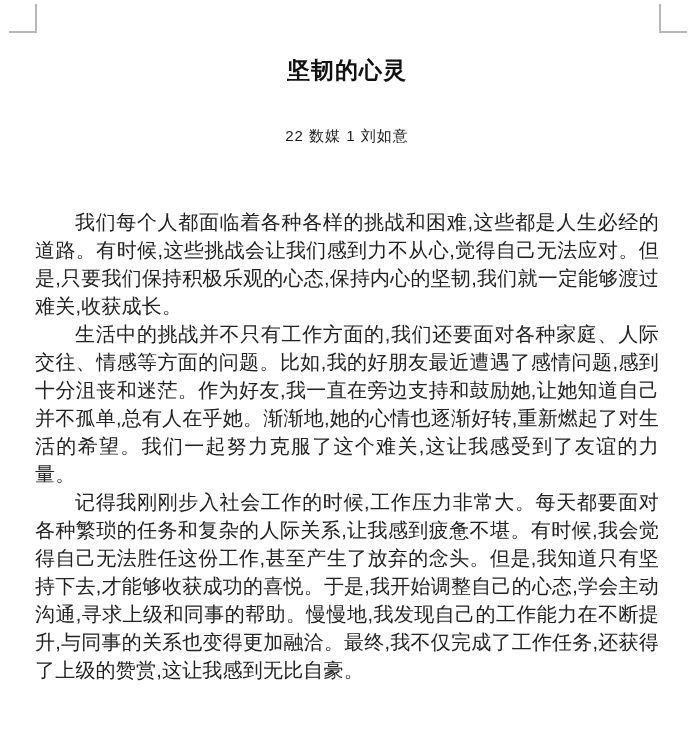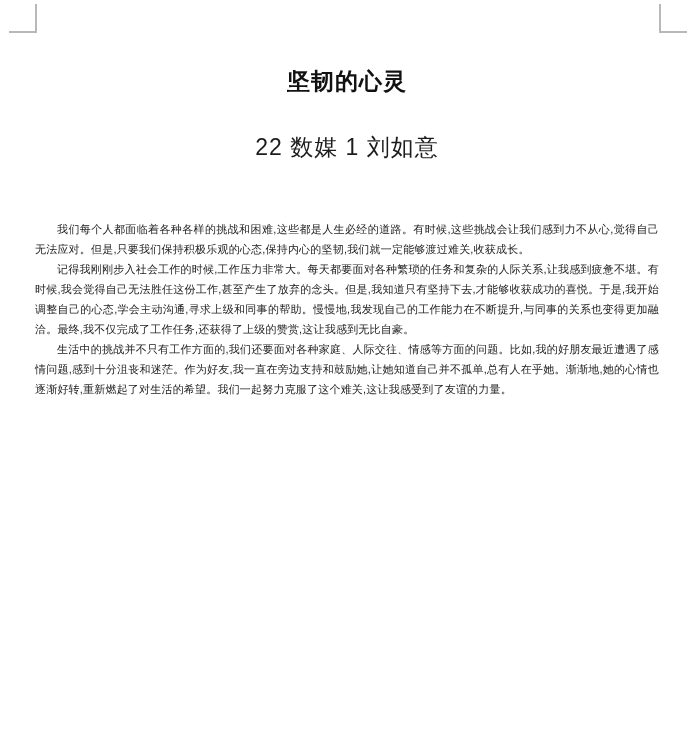--- a/index.html
+++ b/index.html
@@ -28,46 +28,46 @@
     border-right: 2px solid #b8b8b8;
     border-bottom: 2px solid #b8b8b8;
   }
   .crop-mark.tr {
     left: 659px;
     top: 4px;
     border-left: 2px solid #b8b8b8;
     border-bottom: 2px solid #b8b8b8;
   }
   .doc-title {
-    margin: 12px;
+    margin: 1px;
     padding-top: 56px;
     text-align: center;
     font-size: 23px;
     font-weight: bold;
     letter-spacing: 1px;
     line-height: 26px;
     color: #111111;
   }
   .doc-byline {
     margin: 12px;
     margin-top: 41px;
     text-align: center;
-    font-size: 23px;
+    font-size: 15px;
     font-weight: normal;
     letter-spacing: 1px;
     line-height: 24px;
     color: #1c1c1c;
   }
   .doc-body {
     margin: 60px 35px 0 35px;
   }
   .doc-body p {
     margin: 0;
-    font-size: 11px;
-    line-height: 20px;
+    font-size: 20px;
+    line-height: 28px;
     text-align: justify;
     text-justify: inter-ideograph;
     text-indent: 2em;
     letter-spacing: 0.2px;
     color: #222222;
     word-break: break-all;
   }
 </style>
 </head>
 <body>
@@ -76,17 +76,17 @@
 
   <div class="crop-mark tl"></div>
   <div class="crop-mark tr"></div>
 
   <h1 class="doc-title">坚韧的心灵</h1>
 
   <div class="doc-byline">22 数媒 1 刘如意</div>
 
   <div class="doc-body">
     <p>我们每个人都面临着各种各样的挑战和困难,这些都是人生必经的道路。有时候,这些挑战会让我们感到力不从心,觉得自己无法应对。但是,只要我们保持积极乐观的心态,保持内心的坚韧,我们就一定能够渡过难关,收获成长。</p>
+    <p>生活中的挑战并不只有工作方面的,我们还要面对各种家庭、人际交往、情感等方面的问题。比如,我的好朋友最近遭遇了感情问题,感到十分沮丧和迷茫。作为好友,我一直在旁边支持和鼓励她,让她知道自己并不孤单,总有人在乎她。渐渐地,她的心情也逐渐好转,重新燃起了对生活的希望。我们一起努力克服了这个难关,这让我感受到了友谊的力量。</p>
     <p>记得我刚刚步入社会工作的时候,工作压力非常大。每天都要面对各种繁琐的任务和复杂的人际关系,让我感到疲惫不堪。有时候,我会觉得自己无法胜任这份工作,甚至产生了放弃的念头。但是,我知道只有坚持下去,才能够收获成功的喜悦。于是,我开始调整自己的心态,学会主动沟通,寻求上级和同事的帮助。慢慢地,我发现自己的工作能力在不断提升,与同事的关系也变得更加融洽。最终,我不仅完成了工作任务,还获得了上级的赞赏,这让我感到无比自豪。</p>
-    <p>生活中的挑战并不只有工作方面的,我们还要面对各种家庭、人际交往、情感等方面的问题。比如,我的好朋友最近遭遇了感情问题,感到十分沮丧和迷茫。作为好友,我一直在旁边支持和鼓励她,让她知道自己并不孤单,总有人在乎她。渐渐地,她的心情也逐渐好转,重新燃起了对生活的希望。我们一起努力克服了这个难关,这让我感受到了友谊的力量。</p>
   </div>
 
 </div>
 
 </body></html>

